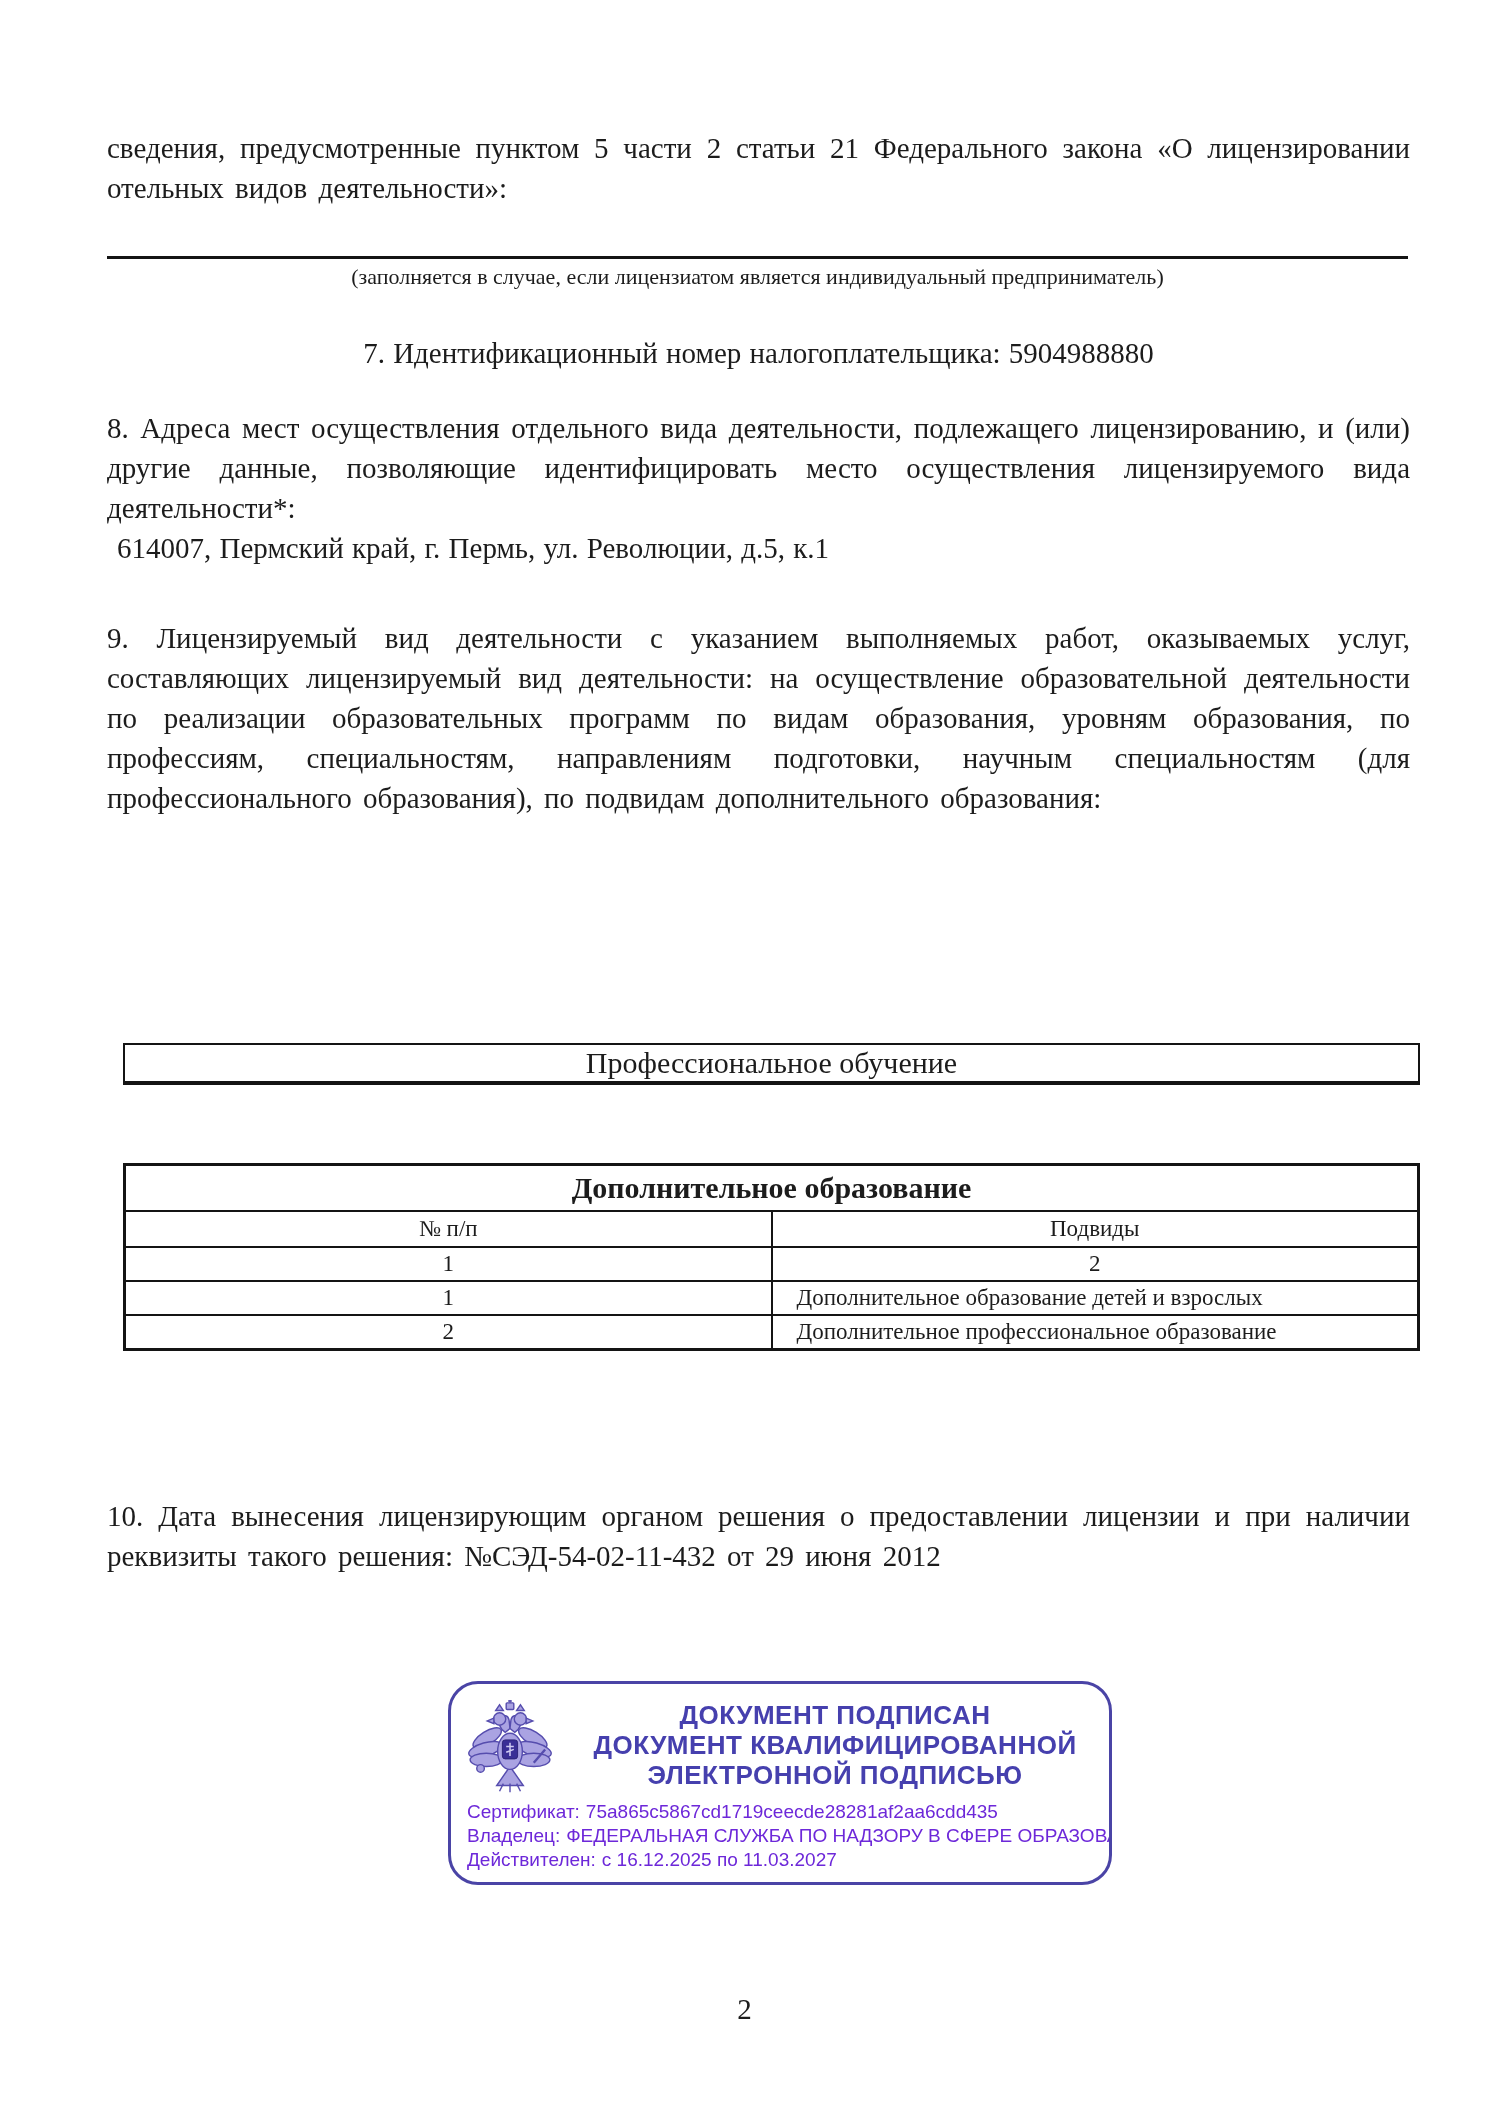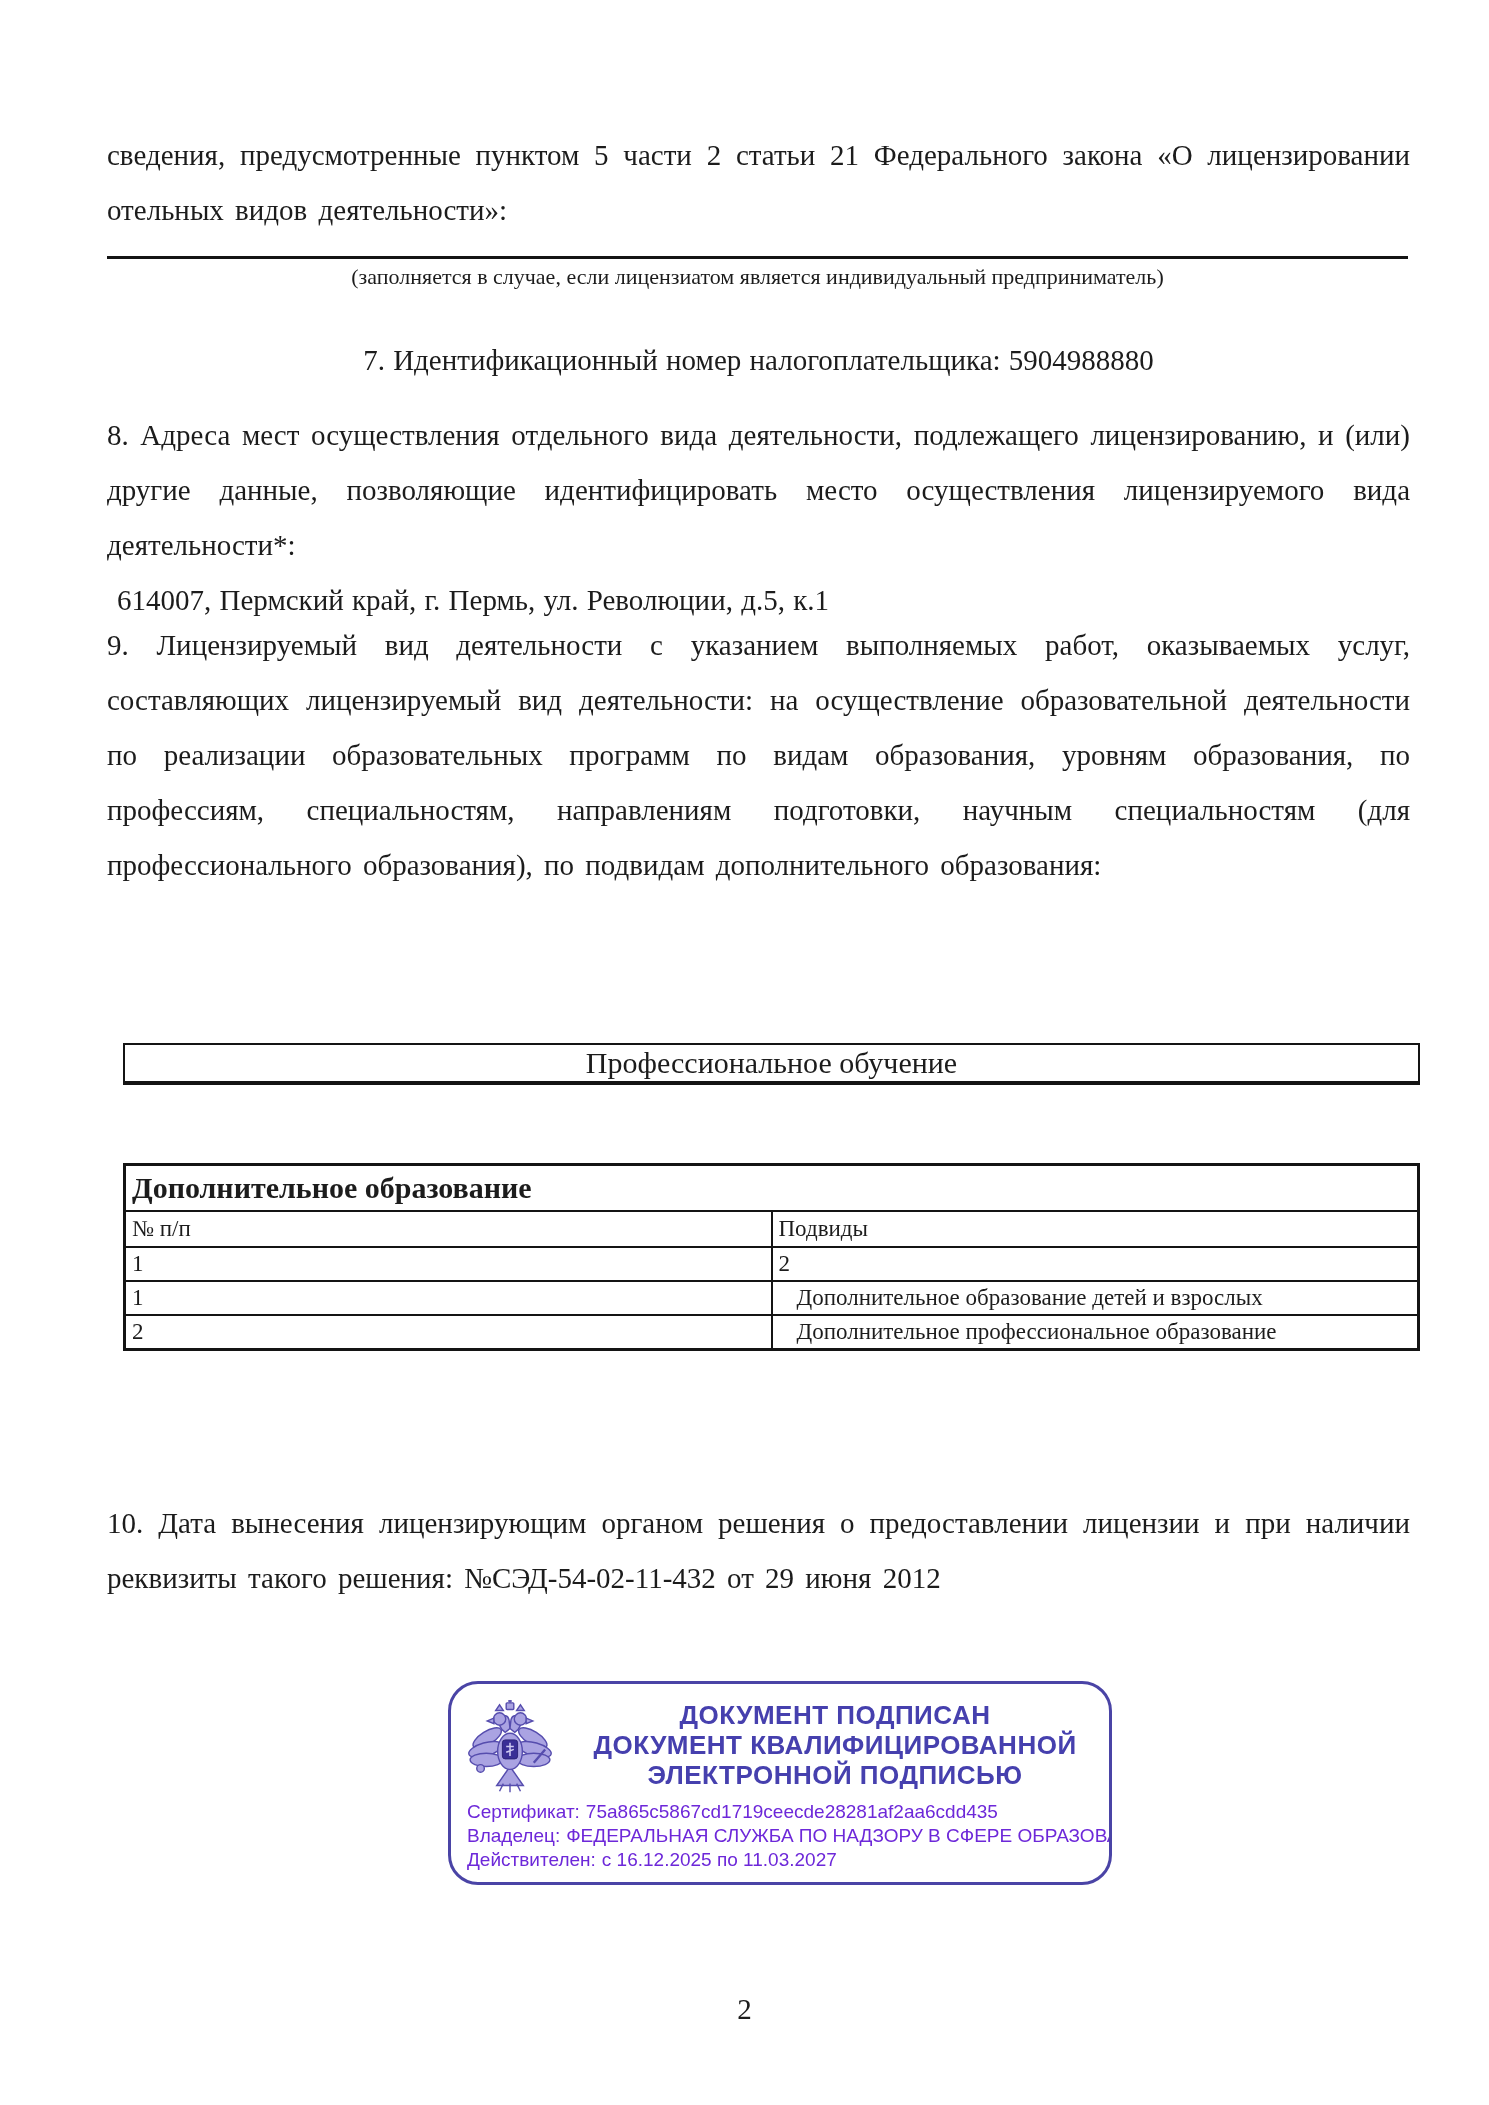--- a/index.html
+++ b/index.html
@@ -7,21 +7,21 @@
     position:relative;
     width:1489px; height:2105px;
     background:#ffffff;
     font-family:"Liberation Serif", serif;
     color:#1c1c1c;
     overflow:hidden;
   }
   .abs { position:absolute; }
   .para {
     left:107px; width:1303px;
-    font-size:29px; line-height:55px;
+    font-size:29px; line-height:40px;
     text-align:justify; word-spacing:4px;
   }
   .intro      { top:128px; }
   .item7      { top:333px; text-align:center; word-spacing:1px; }
   .item8      { top:384px;margin-top:24px; }
   .item8-addr { padding-left:10px; text-align:left; word-spacing:1px; }
   .item9      { top:618px; }
   .item10     { top:1496px; }
 
   .sep-line {
@@ -41,21 +41,21 @@
   }
   .pro-box .ttl { font-weight:normal; font-size:30px; }
 
   table.edu-table {
     position:absolute; left:123px; top:1163px; width:1297px;
     border-collapse:collapse; table-layout:fixed;
     font-size:23px;
   }
   table.edu-table td {
     border:2px solid #141414;
-    text-align:left; vertical-align:middle;
+    text-align:center; vertical-align:middle;
     padding:2px 6px; overflow:hidden; white-space:nowrap;
   }
   table.edu-table { border:3px solid #141414; }
   td.col-num { width:68px; }
   tr.t-title td { font-weight:bold; font-size:30px; height:40px; }
   tr.t-head td { height:30px; }
   tr.t-idx td  { height:28px; }
   tr.t-row td  { height:28px; }
   tr.t-row td.cell-text { text-align:left; padding-left:24px; }
 

